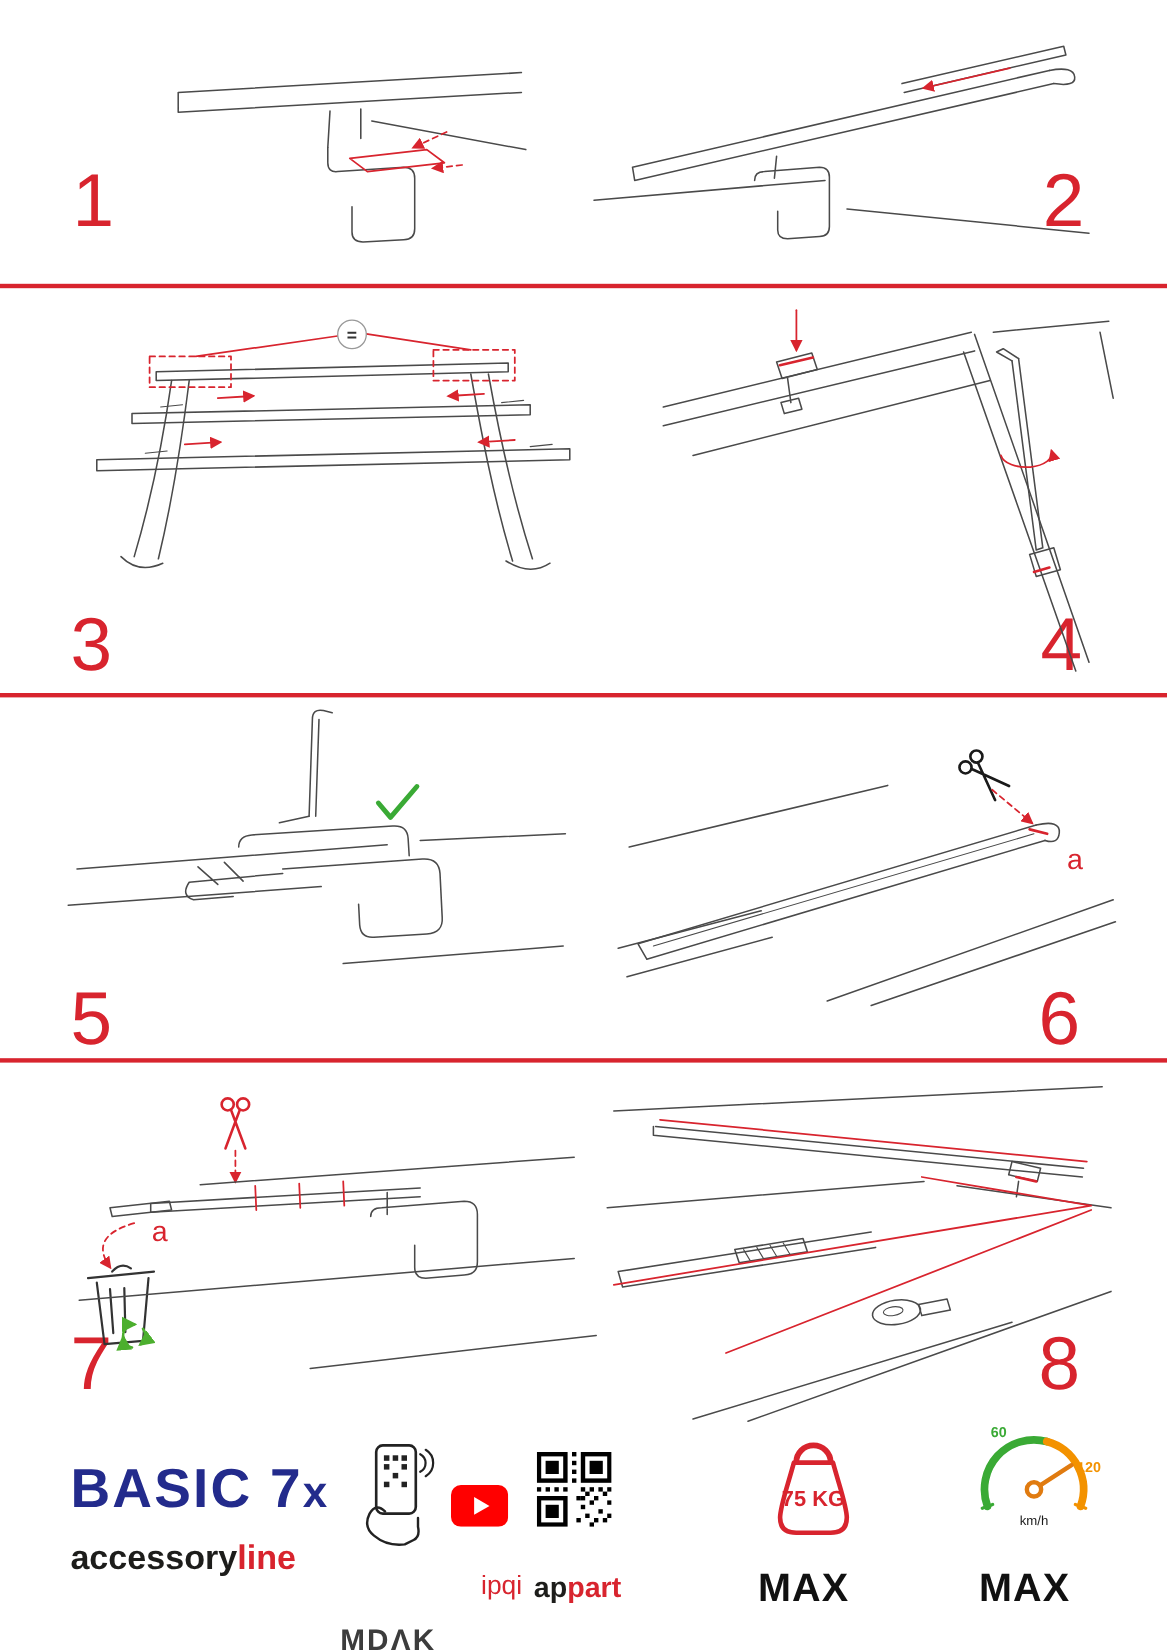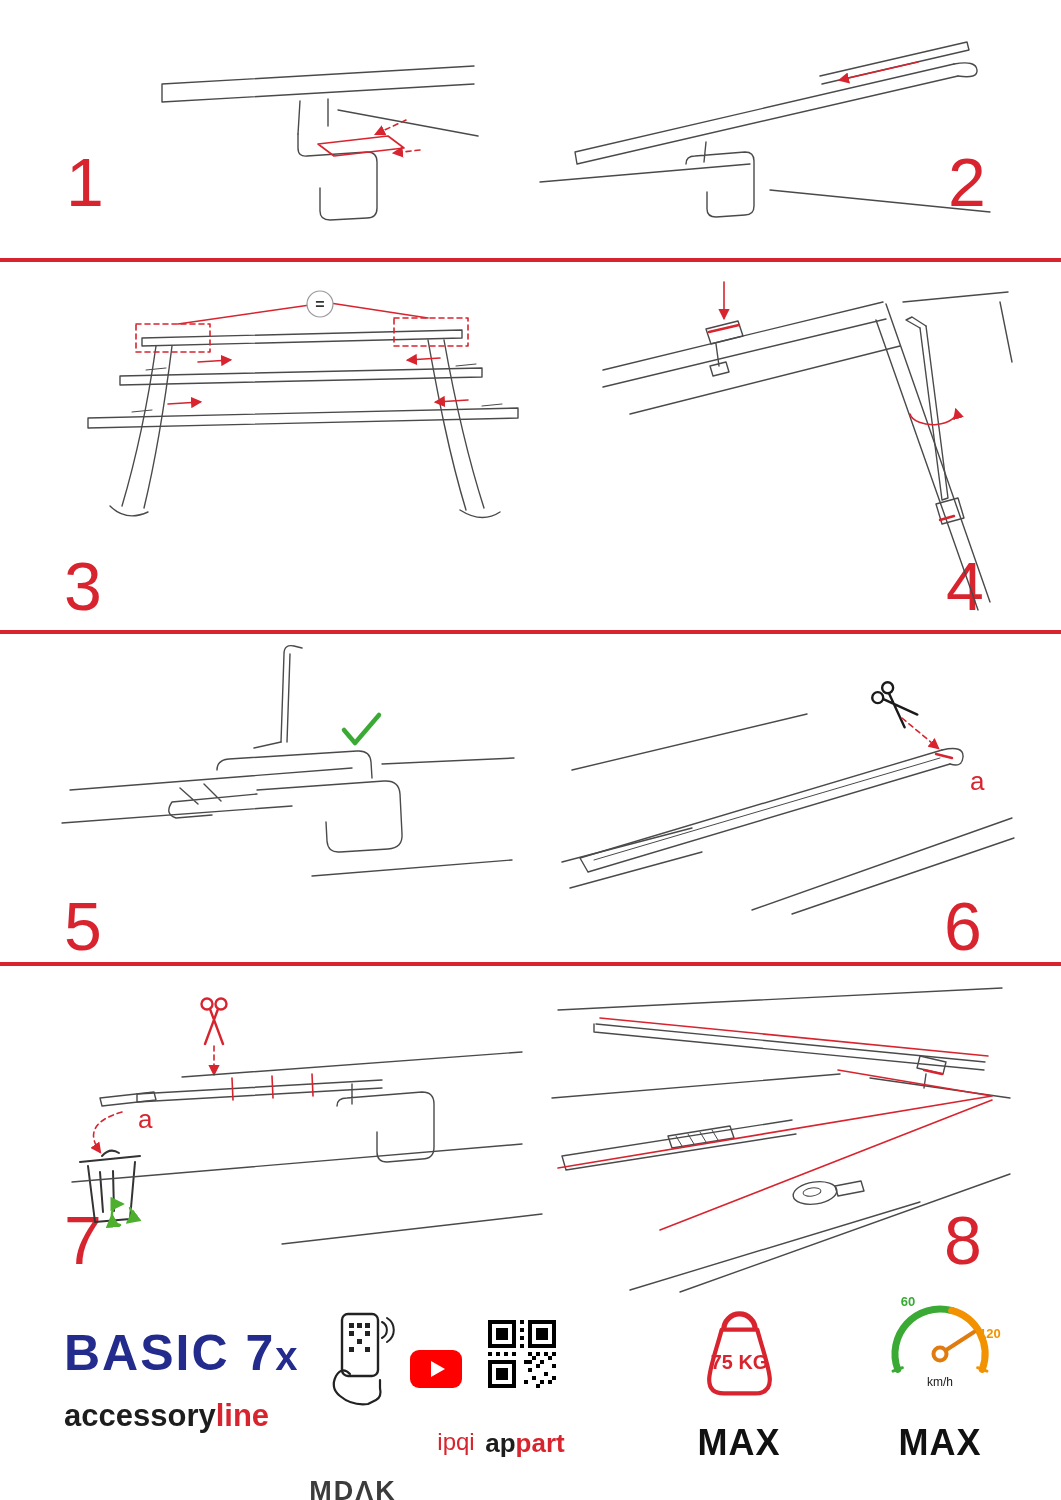--- a/index.html
+++ b/index.html
@@ -25,21 +25,21 @@
   .brand-name .qty { font-size:40px; }
   .brand-sub { position:absolute; left:64px; top:1398px; font-size:31px; font-weight:700; color:#1d1d1b; letter-spacing:0; }
   .brand-sub .b2 { color:#d8242e; }
 
   .pname { position:absolute; text-align:center; font-weight:700; }
   .pname-mdak { left:288px; top:1476px; width:130px; font-size:27px; color:#3c3c3c; letter-spacing:2px; }
   .pname-ipqi { left:411px; top:1428px; width:90px; font-size:24px; color:#d8242e; font-weight:400; }
   .pname-apline { left:475px; top:1428px; width:100px; font-size:26px; color:#1d1d1b; }
   .pname-apline .red2 { color:#d8242e; }
 
-  .max { position:absolute; top:1422px; width:100px; text-align:center; font-size:36px; font-weight:700; color:#111; letter-spacing:1px; }
+  .max { position:absolute; top:1422px; width:100px; text-align:left; font-size:36px; font-weight:700; color:#111; letter-spacing:1px; }
   .max-w { left:689px; }
   .max-s { left:890px; }
 
   .yt { position:absolute; left:410px; top:1350px; width:52px; height:38px; }
 </style>
 </head>
 <body>
 
 <div class="sheet">
 

